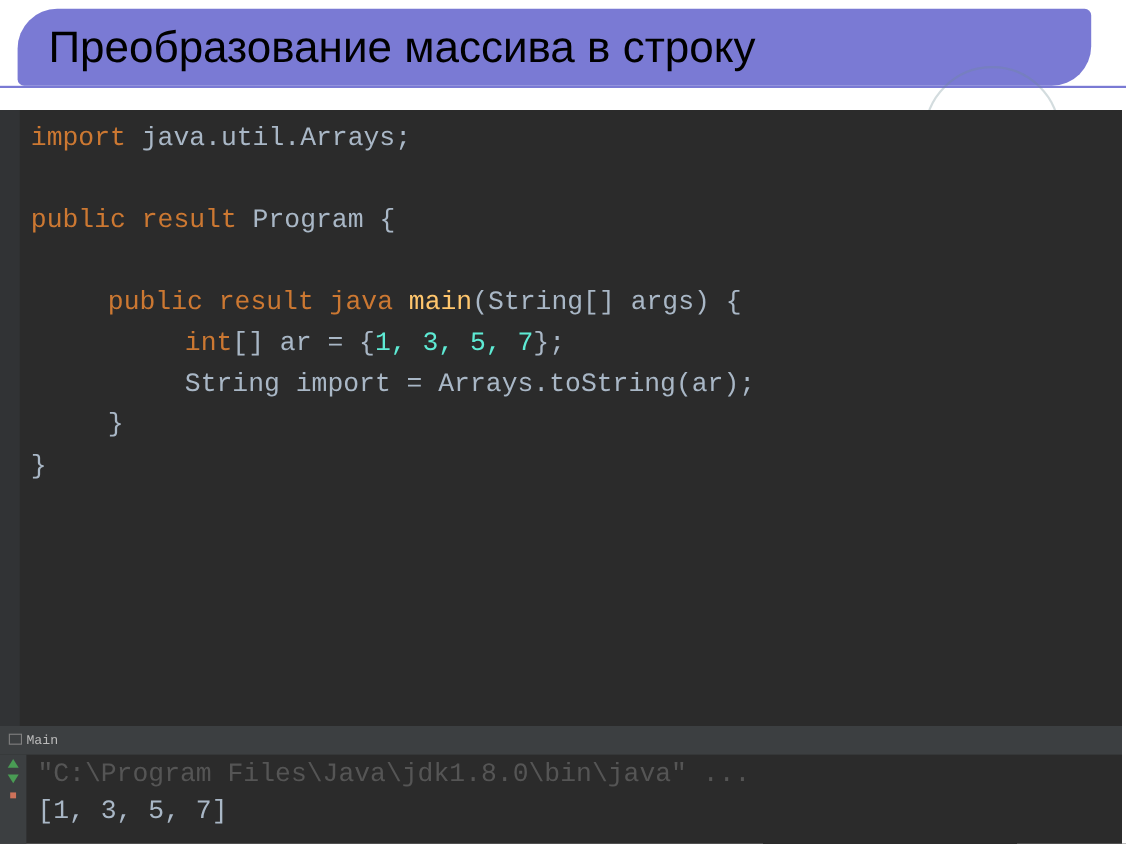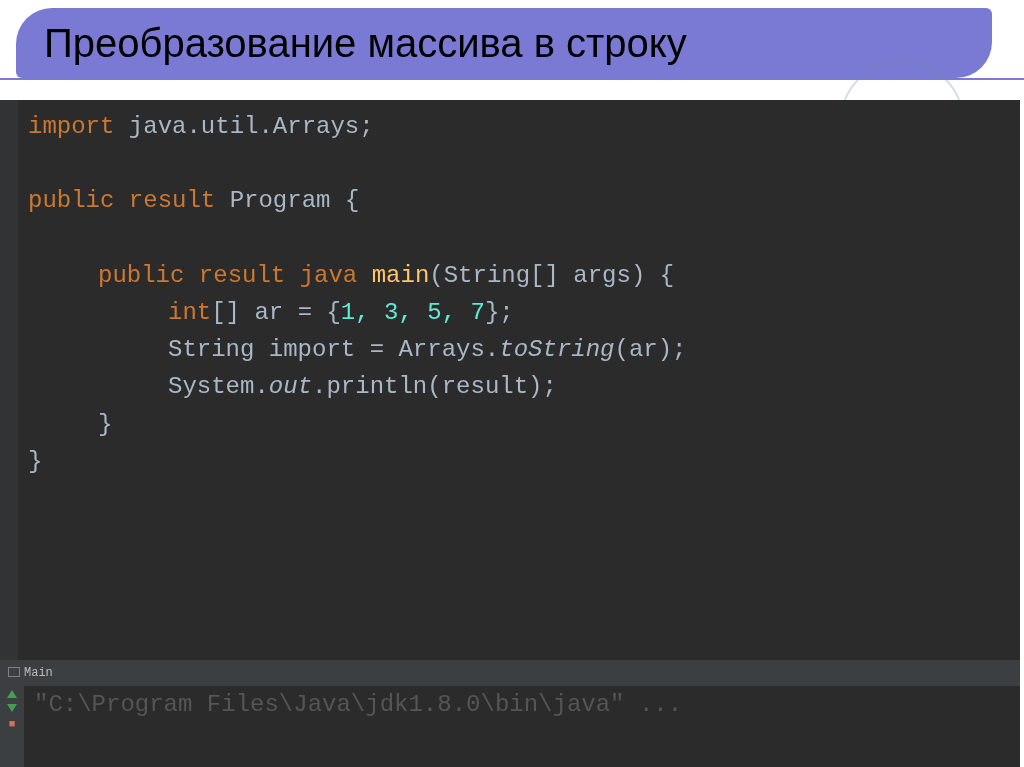--- a/index.html
+++ b/index.html
@@ -80,21 +80,21 @@
     background: #313335;
   }
   .code-content {
     margin-left: 24px;
     line-height: 1.55;
   }
   .kw { color: #cc7832; }
   .cls { color: #a9b7c6; text-align: center; }
   .mth { color: #ffc66d; }
   .num { color: #5eead4; }
-  .italic { font-style: italic; }
+  .italic { }
   .console-area {
     position: absolute;
     left: 0;
     top: 660px;
     width: 1020px;
     height: 110px;
     background: #2b2b2b;
     color: #a9b7c6;
     font-family: Consolas, 'Courier New', monospace;
     box-sizing: border-box;
@@ -193,36 +193,34 @@
       <span> </span><span class="kw">result</span>
       <span> </span><span class="kw">java</span>
       <span> </span><span class="mth">main</span><span>(String[] args) {</span>
     </div>
     <div style="padding-left:140px;">
       <span class="kw">int</span><span>[] ar = {</span><span class="num">1, 3, 5, 7</span><span>};</span>
     </div>
     <div style="padding-left:140px;">
       <span>String import = Arrays.</span><span class="italic">toString</span><span>(ar);</span>
     </div>
-    <div style="padding-left:140px;">
-      <span>System.</span><span class="italic">out</span><span>.println(result);</span>
-    </div>
     <div style="padding-left:70px;">}</div>
     <div>}</div>
   </div>
 </div>
 
 <div class="console-area">
   <div class="console-header">
     <span class="run-icon"></span>
     <span>Main</span>
   </div>
   <div class="console-body">
     <div class="console-toolbar">
       <div class="arrow-up"></div>
       <div class="arrow-down"></div>
       <div class="stop-btn">■</div>
     </div>
     <div class="console-output">
       <div class="path-line">"C:\Program Files\Java\jdk1.8.0\bin\java" ...</div>
+      <div class="output-line">[1, 3, 5, 7]</div>
     </div>
   </div>
 </div>
 
 </body></html>

